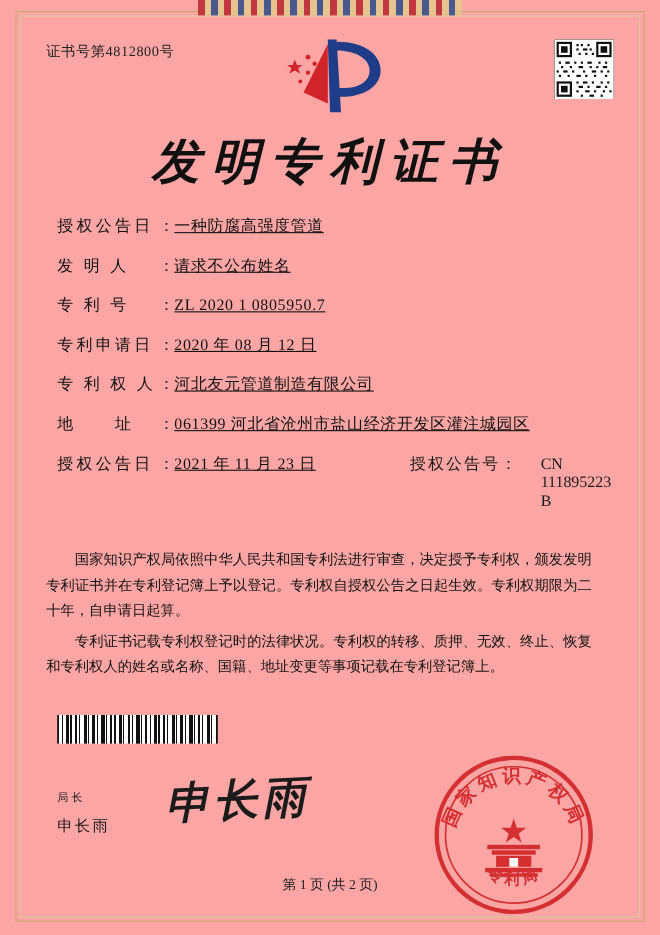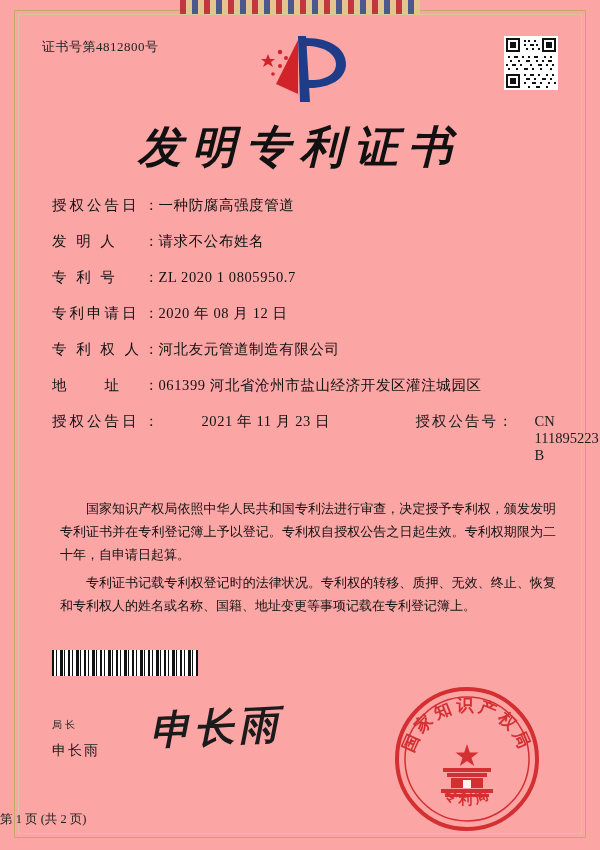--- a/index.html
+++ b/index.html
@@ -125,41 +125,41 @@
     color: #111;
   }
   .field-colon {
     flex: 0 0 12px;
     text-align: center;
   }
   .field-value {
     flex: 1 1 auto;
     color: #111;
     letter-spacing: 0.6px;
+    text-decoration: underline;
   }
   .field-row.split .field-value {
     flex: 0 0 auto;
     width: 210px;
-    margin-left: 43px;
   }
   .field-label2 {
     flex: 0 0 auto;
     letter-spacing: 2px;
     margin-left: 4px;
   }
   .field-value2 {
     flex: 1 1 auto;
     margin-left: 20px;
   }
 
   
   .body-text {
     position: absolute;
     top: 498px;
-    left: 60px;
+    left: 42px;
     width: 496px;
     font-size: 13px;
     line-height: 1.75;
     text-align: justify;
     color: #111;
   }
   .body-text p {
     margin: 0 0 6px 0;
     text-indent: 26px;
   }
@@ -212,23 +212,24 @@
     position: absolute;
     right: 58px;
     top: 684px;
     width: 150px;
     height: 150px;
   }
 
   
   .footer {
     position: absolute;
-    bottom: 22px;
+    bottom: 37px;
     left: 0;
     width: 600px;
+    text-align: center;
     font-size: 12.5px;
     color: #222;
   }
 </style>
 </head>
 <body>
 
 <div class="page">
 
   <div class="frame-outer"></div>

